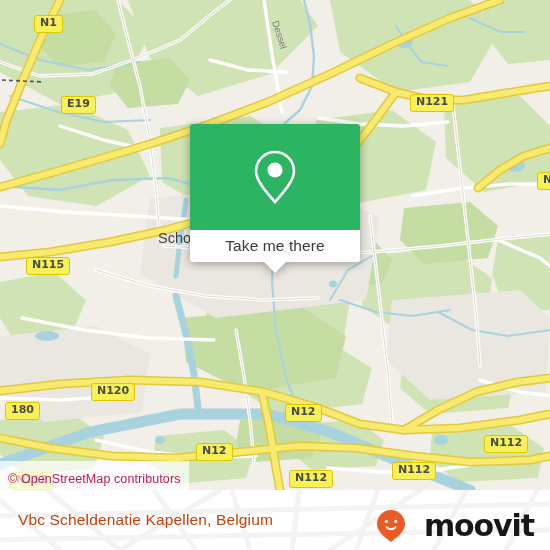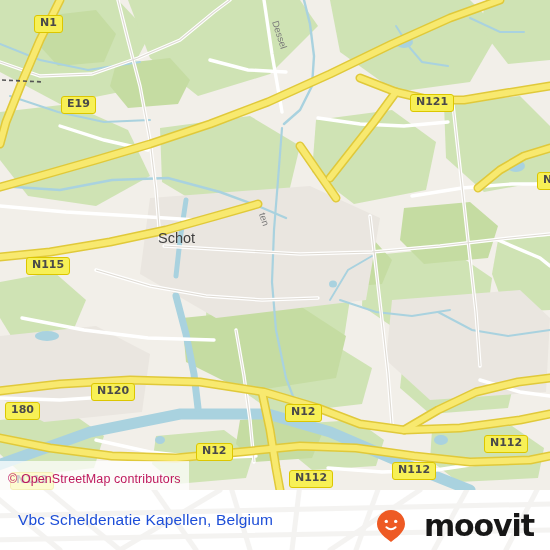--- a/index.html
+++ b/index.html
@@ -48,21 +48,21 @@
 
   
   #footer{
     position:absolute;left:0;top:490px;width:550px;height:60px;
     background:#ffffff;overflow:hidden;
   }
   #footer-bg{position:absolute;left:0;top:0;opacity:.55;}
   #footer-title{
     position:absolute;left:18px;top:0;height:60px;
     display:flex;align-items:center;
-    font-size:15.5px;color:#1d4ed8;letter-spacing:.15px;
+    font-size:15.5px;color:#c2410c;letter-spacing:.15px;
     z-index:2;
   }
   #brand{
     position:absolute;right:16px;top:0;height:72px;
     display:flex;align-items:center;gap:18px;z-index:2;
   }
   #brand-word{
     font-size:30px;font-weight:bold;color:#171717;
     letter-spacing:-1.1px;line-height:1;
     font-family:"DejaVu Sans","Liberation Sans",sans-serif;
@@ -228,20 +228,30 @@
         <div style="position: absolute; left: 196px; top: 443px; background: rgb(247, 240, 86); border: 1.6px solid rgb(220, 198, 0); border-radius: 3px; padding: 1px 5px 2px; font-family: &quot;DejaVu Sans&quot;, &quot;Liberation Sans&quot;, sans-serif; font-size: 11px; font-weight: bold; color: rgb(74, 74, 74); line-height: 1.15; white-space: nowrap;">N12</div>
         <div style="position: absolute; left: 289px; top: 470px; background: rgb(247, 240, 86); border: 1.6px solid rgb(220, 198, 0); border-radius: 3px; padding: 1px 5px 2px; font-family: &quot;DejaVu Sans&quot;, &quot;Liberation Sans&quot;, sans-serif; font-size: 11px; font-weight: bold; color: rgb(74, 74, 74); line-height: 1.15; white-space: nowrap;">N112</div>
         <div style="position: absolute; left: 392px; top: 462px; background: rgb(247, 240, 86); border: 1.6px solid rgb(220, 198, 0); border-radius: 3px; padding: 1px 5px 2px; font-family: &quot;DejaVu Sans&quot;, &quot;Liberation Sans&quot;, sans-serif; font-size: 11px; font-weight: bold; color: rgb(74, 74, 74); line-height: 1.15; white-space: nowrap;">N112</div>
         <div style="position: absolute; left: 484px; top: 435px; background: rgb(247, 240, 86); border: 1.6px solid rgb(220, 198, 0); border-radius: 3px; padding: 1px 5px 2px; font-family: &quot;DejaVu Sans&quot;, &quot;Liberation Sans&quot;, sans-serif; font-size: 11px; font-weight: bold; color: rgb(74, 74, 74); line-height: 1.15; white-space: nowrap;">N112</div>
         <div style="position: absolute; left: 10px; top: 472px; background: rgb(247, 240, 86); border: 1.6px solid rgb(220, 198, 0); border-radius: 3px; padding: 1px 5px 2px; font-family: &quot;DejaVu Sans&quot;, &quot;Liberation Sans&quot;, sans-serif; font-size: 11px; font-weight: bold; color: rgb(74, 74, 74); line-height: 1.15; white-space: nowrap;">N112</div>
       </div>
 
     <div id="attrib">© OpenStreetMap contributors</div>
   </div>
 
+  <div id="popup">
+    <div id="popup-green">
+      <svg width="46" height="56" viewBox="0 0 46 56">
+        <path d="M23 3 C12.5 3 4 11.5 4 22 C4 32 15 44 23 53 C31 44 42 32 42 22 C42 11.5 33.5 3 23 3 Z" fill="none" stroke="#ffffff" stroke-width="2.6"></path>
+        <circle cx="23" cy="21" r="7.6" fill="#ffffff"></circle>
+      </svg>
+    </div>
+    <div id="popup-white">Take me there</div>
+    <div id="popup-tail"></div>
+  </div>
 
   <div id="footer">
     <svg id="footer-bg" width="550" height="60" viewBox="0 0 550 60">
       <rect x="0" y="0" width="550" height="60" fill="#ffffff"></rect>
       <g stroke="#eceae7" fill="none" stroke-width="5" stroke-linecap="round">
         <path d="M-10,2 L60,60"></path>
           <path d="M40,-6 L120,60"></path>
         <path d="M150,-6 L196,60"></path>
           <path d="M230,-6 L250,60"></path>
         <path d="M300,-6 L292,60"></path>

